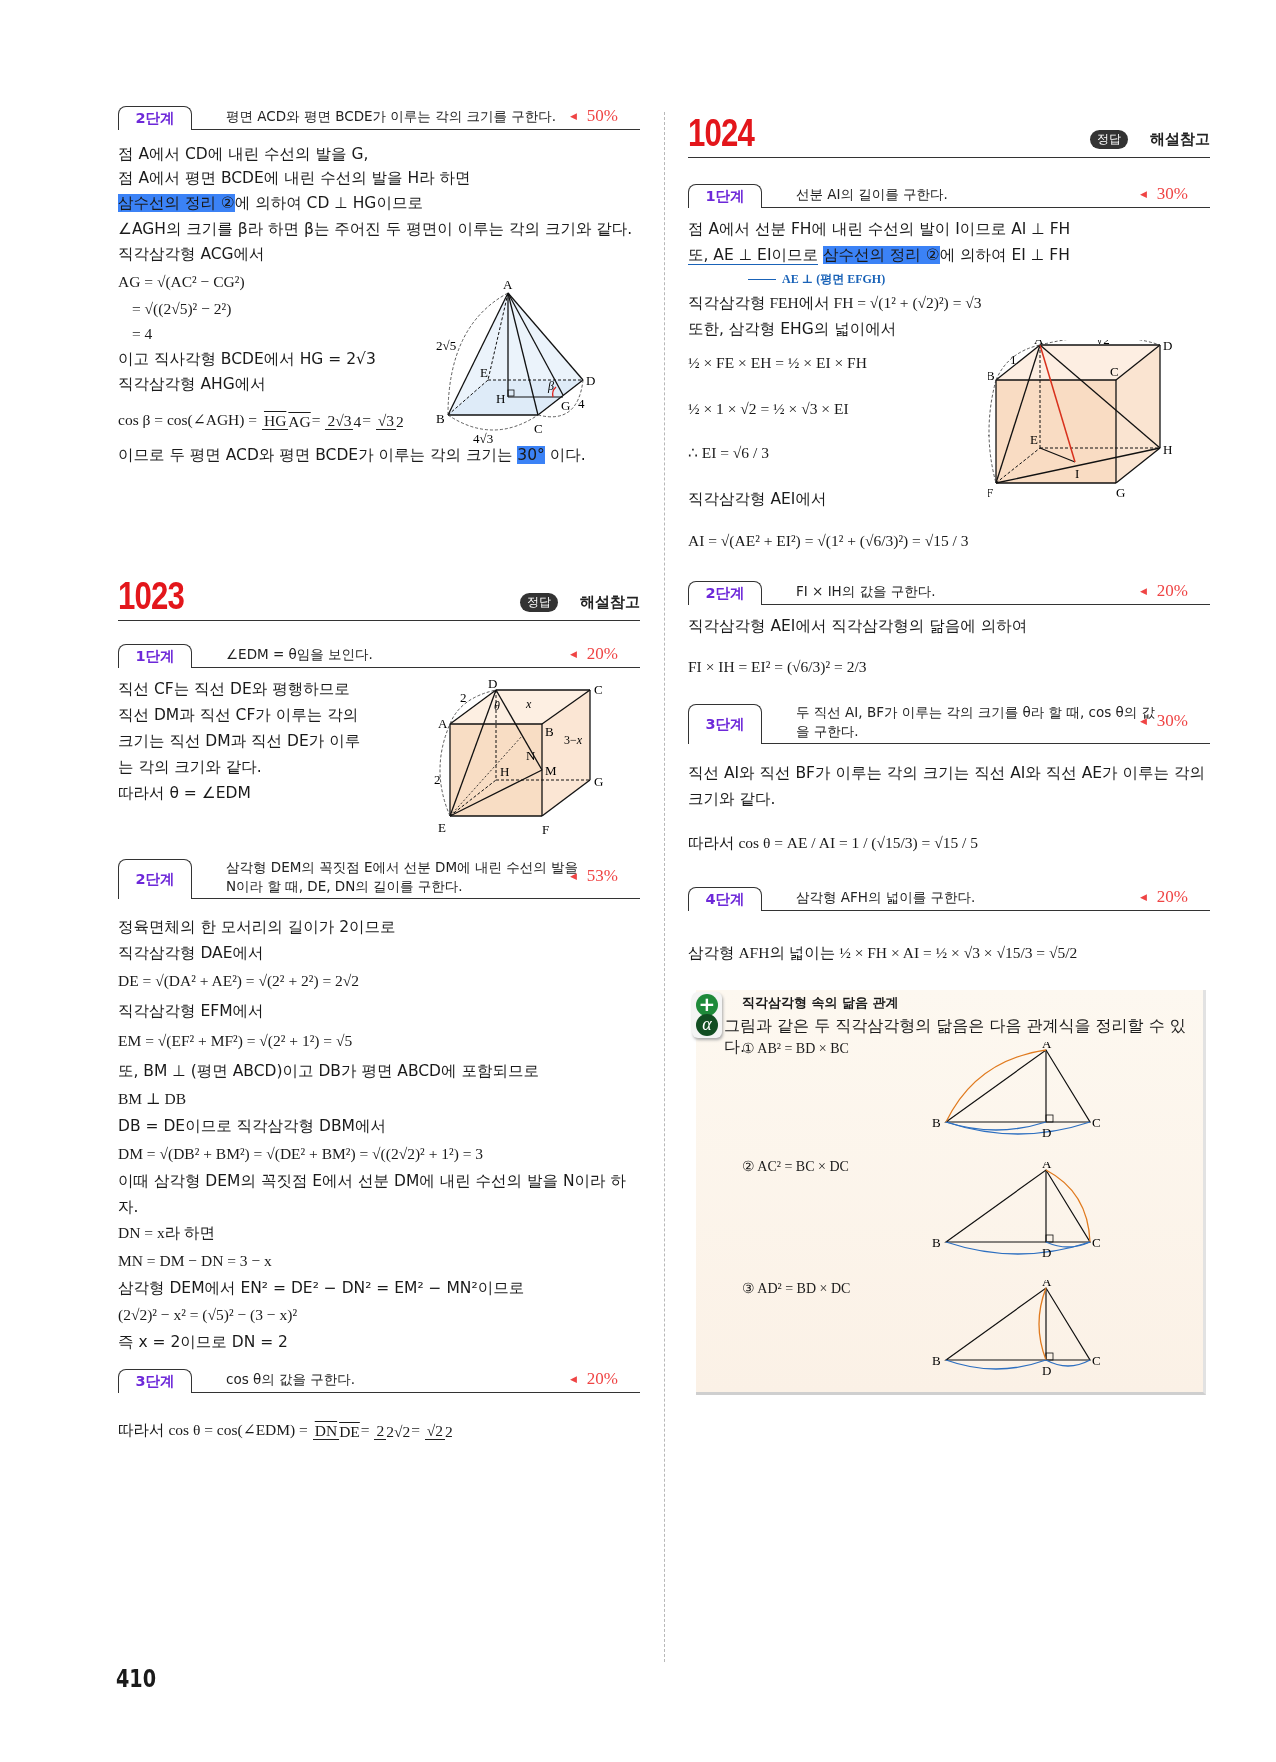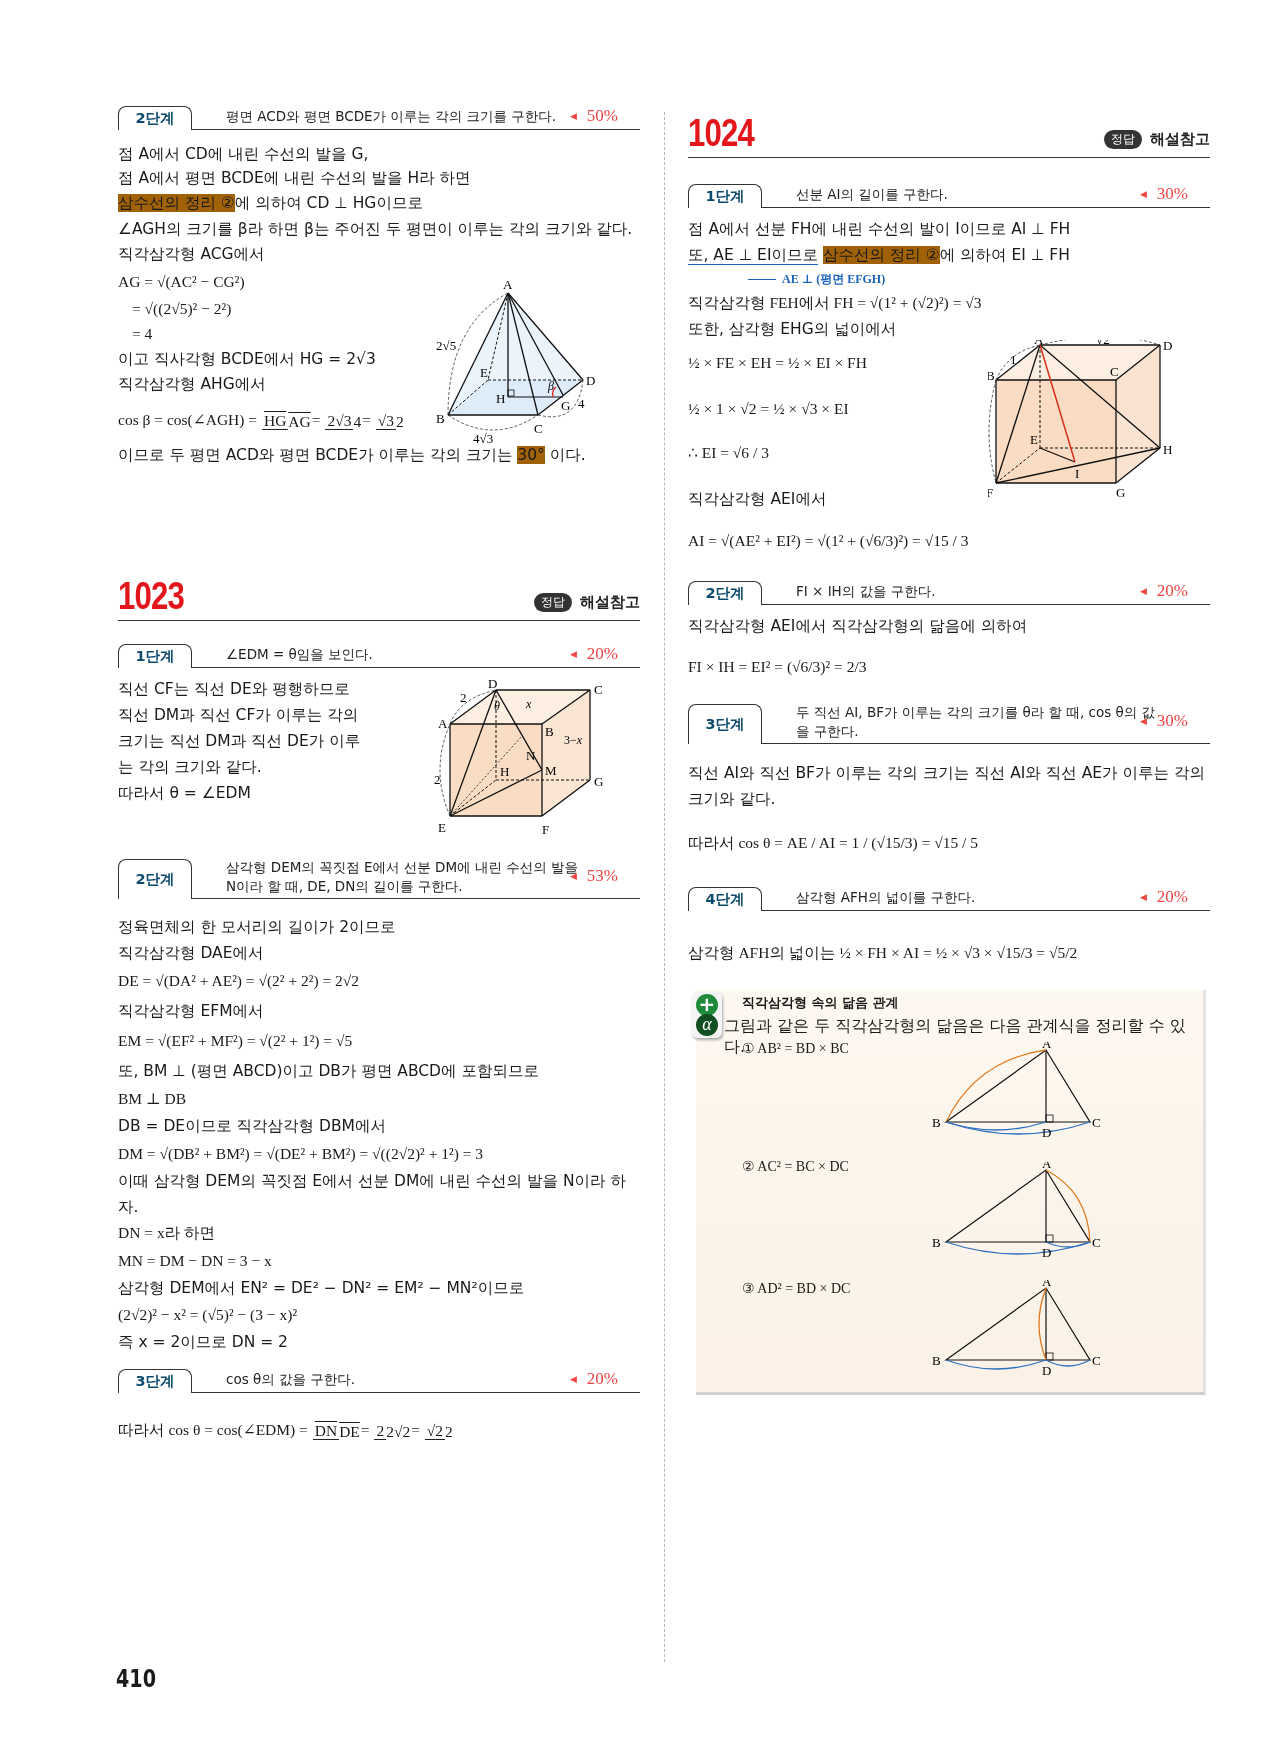--- a/index.html
+++ b/index.html
@@ -7,33 +7,33 @@
   body { position: relative; font-family: "DejaVu Sans", "Liberation Sans", sans-serif; color: #1a1a1a; font-size: 15.5px; }
   .serif { font-family: "Liberation Serif", "DejaVu Serif", serif; }
   .col { position: absolute; top: 0; }
   .col-left { left: 118px; width: 522px; }
   .col-right { left: 688px; width: 522px; }
   .divider-v { position: absolute; left: 664px; top: 112px; height: 1550px; border-left: 1px dashed #b8b8b8; }
 
   .step { position: absolute; left: 0; width: 522px; height: 28px; border-bottom: 1.5px solid #333; }
   .step.tall { height: 44px; }
   .step .tab { position: absolute; left: 0; bottom: -1px; width: 74px; height: 24px; border: 1.5px solid #333; border-bottom: none; border-radius: 8px 8px 0 0; background: #fff;
-               color: #0c4a6e; font-weight: bold; font-size: 14.5px; display: flex; align-items: center; justify-content: center; }
+               color: #6d28d9; font-weight: bold; font-size: 14.5px; display: flex; align-items: center; justify-content: center; }
   .step.tall .tab { height: 40px; }
   .step .desc { position: absolute; left: 84px; bottom: 3px; font-size: 13.5px; color: #222; line-height: 19px; margin-left: 24px; }
   .step .pct { position: absolute; right: 22px; bottom: 3px; color: #ef4444; font-size: 17px; font-family: "Liberation Serif", serif; }
   .step .pct::before { content: "◀"; font-size: 9px; margin-right: 10px; position: relative; top: -2px; }
 
   .line { position: absolute; left: 0; white-space: nowrap; font-size: 15.5px; line-height: 22px; }
-  .hl { background: #a16207; }
+  .hl { background: #3b82f6; }
   .ol { text-decoration: overline; }
 
   .prob-head { position: absolute; left: 0; width: 522px; height: 46px; border-bottom: 1.5px solid #333; }
   .prob-num { position: absolute; left: 0; top: 0; color: #e3161b; font-size: 38px; font-weight: bold; font-family: "Liberation Sans Narrow","Liberation Sans", sans-serif; letter-spacing: -1px; transform: scaleX(0.82); transform-origin: left; }
-  .ans { position: absolute; right: 0; bottom: 8px; display: flex; align-items: center; gap: 8px; }
+  .ans { position: absolute; right: 0; bottom: 8px; display: flex; align-items: center; gap: 22px; }
   .ans-badge { background: #333; color: #fff; border-radius: 10px; padding: 1px 7px; font-size: 12px; }
   .ans-text { font-size: 15px; font-weight: bold; color: #222; }
 
   .frac { display: inline-flex; flex-direction: row; align-items: center; vertical-align: middle; line-height: 17px; margin: 0 1px; }
   .frac .n { border-bottom: 1px solid #222; padding: 0 2px; }
   .page-num { position: absolute; left: 116px; top: 1665px; font-size: 24px; font-weight: bold; transform: scaleX(0.8); transform-origin: left; }
 
   .tip { position: absolute; left: 696px; top: 990px; width: 510px; height: 405px; background: linear-gradient(180deg,#fdf8f0,#fbf1e6); border-right: 3px solid #e2e2e2; border-bottom: 3px solid #cfcfcf; }
   .tip-icon { position: absolute; left: -4px; top: 2px; width: 30px; height: 46px; border-radius: 6px; background: #f4f4f4; box-shadow: 1px 2px 3px #aaa; }
   .tip-icon .plus { position: absolute; left: 4px; top: 2px; width: 22px; height: 22px; border-radius: 50%; background: #1e8a3a; color: #fff; font-weight: bold; font-size: 20px; line-height: 20px; text-align: center; }

